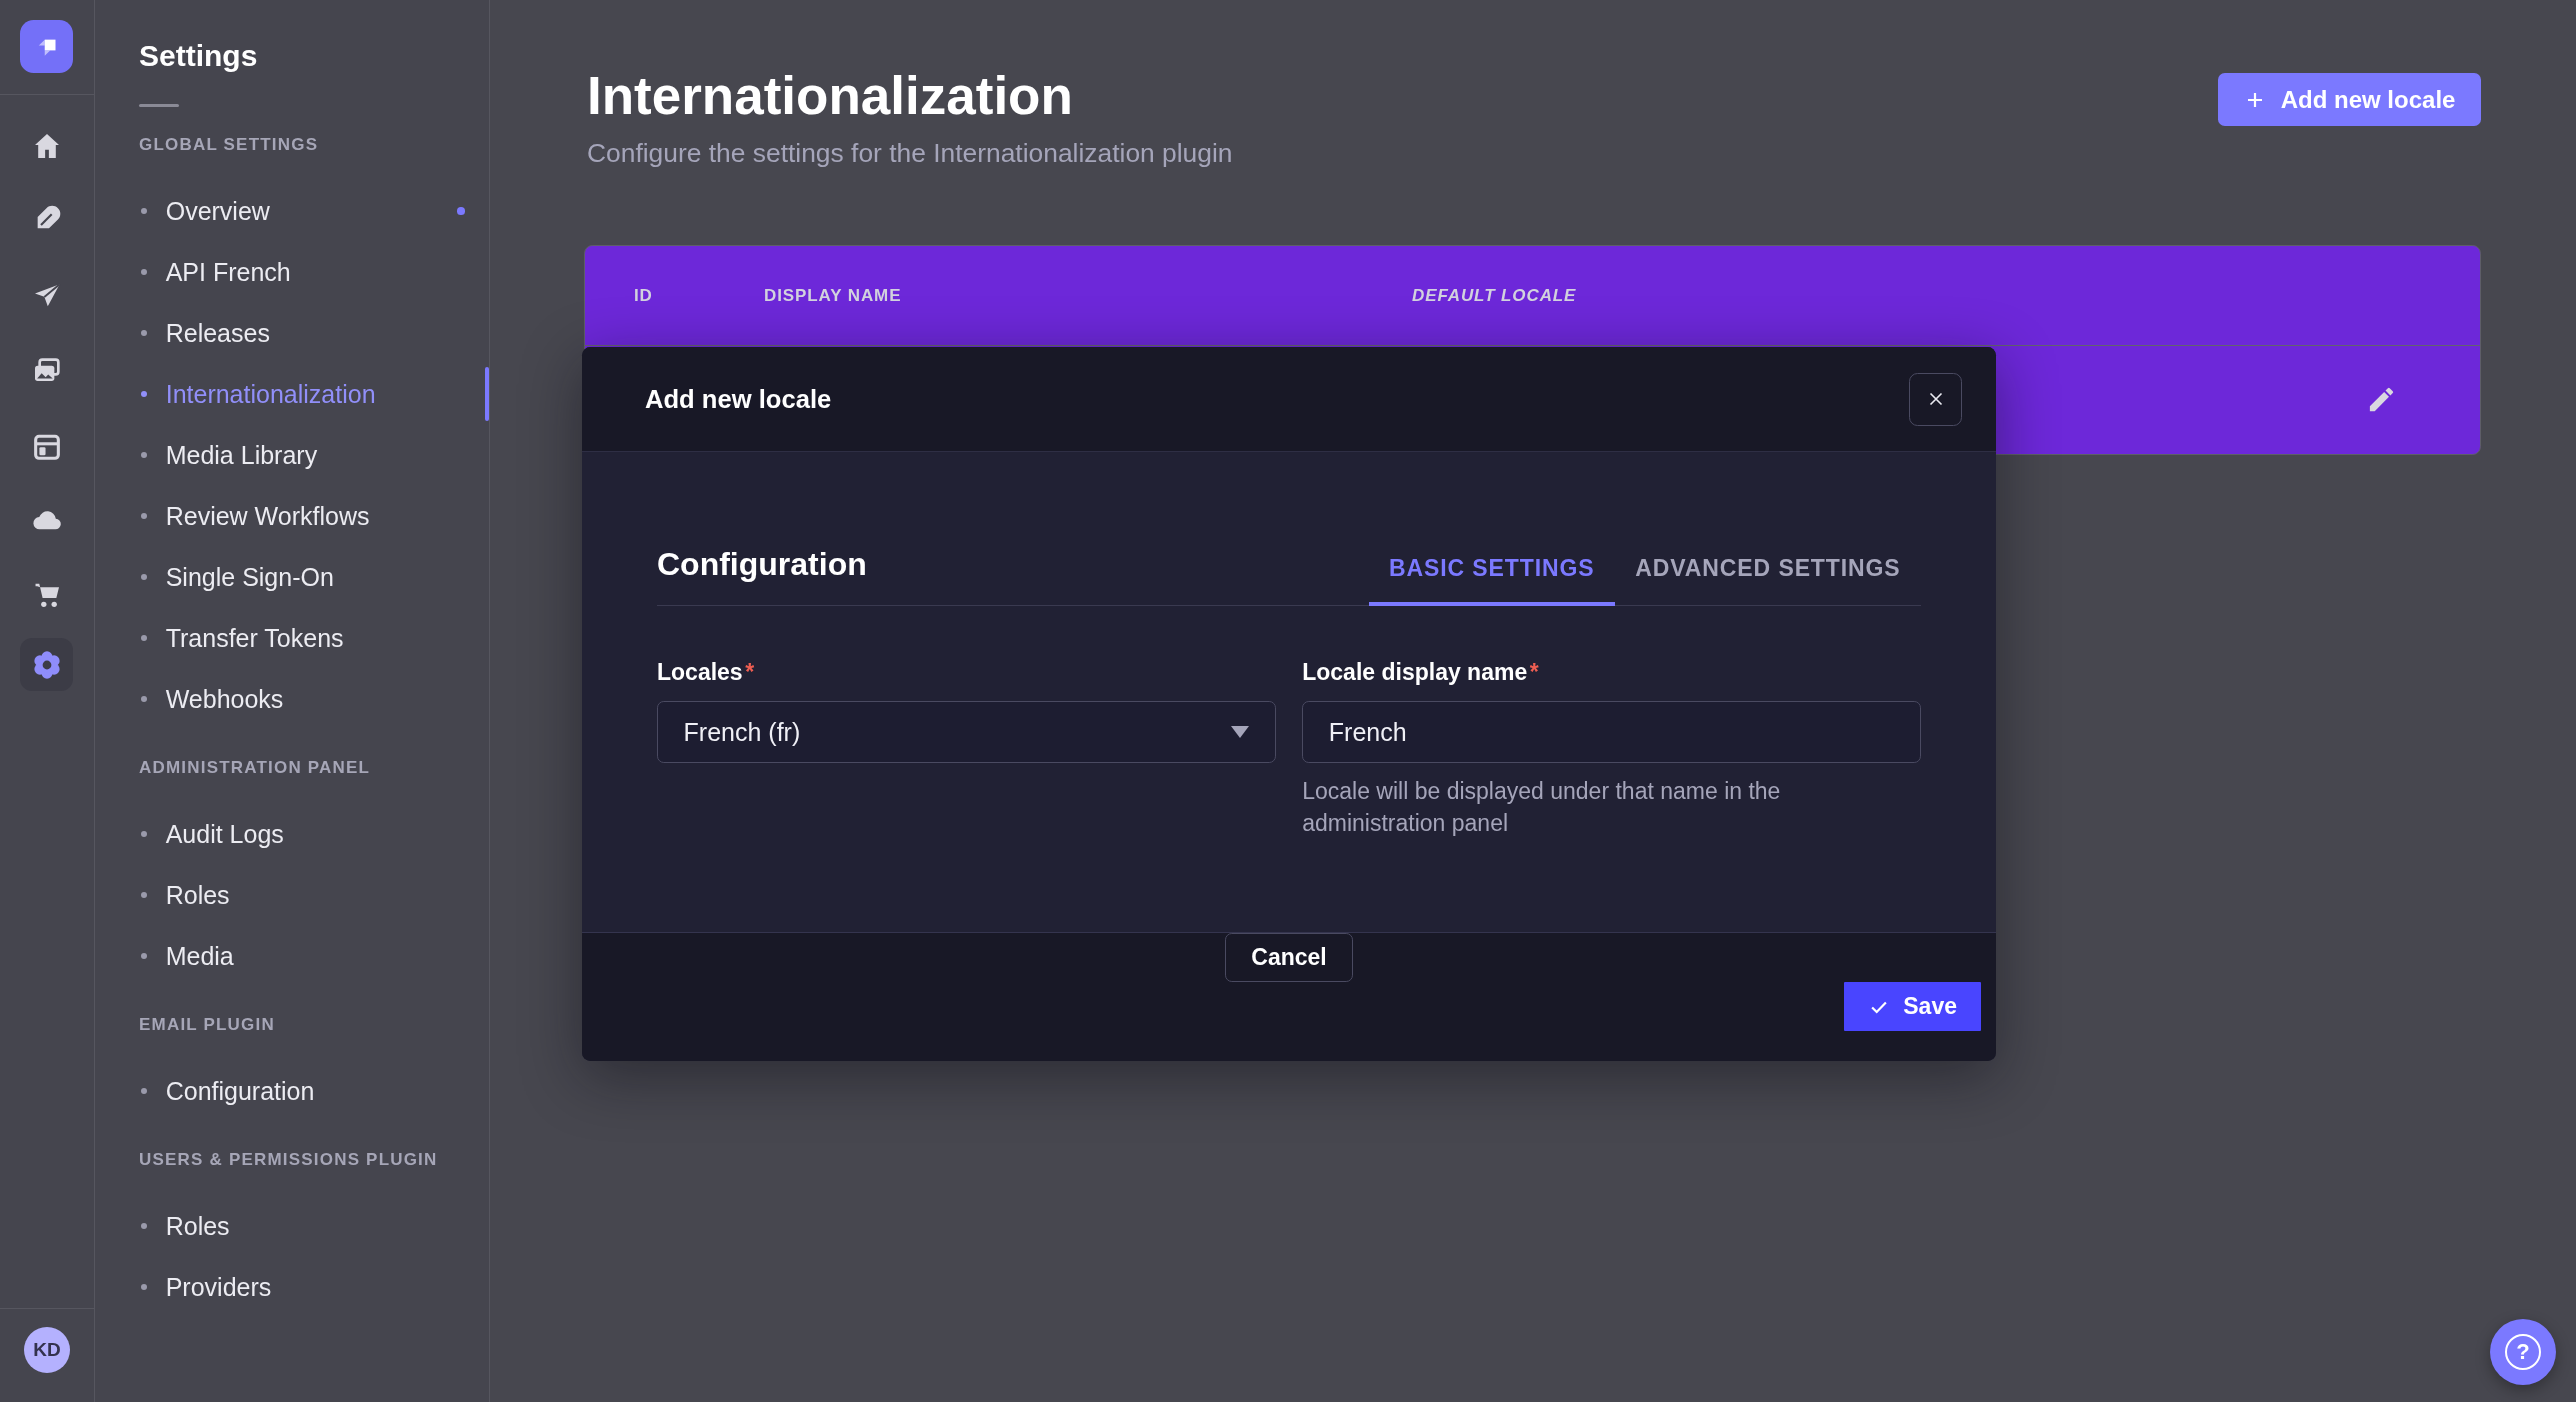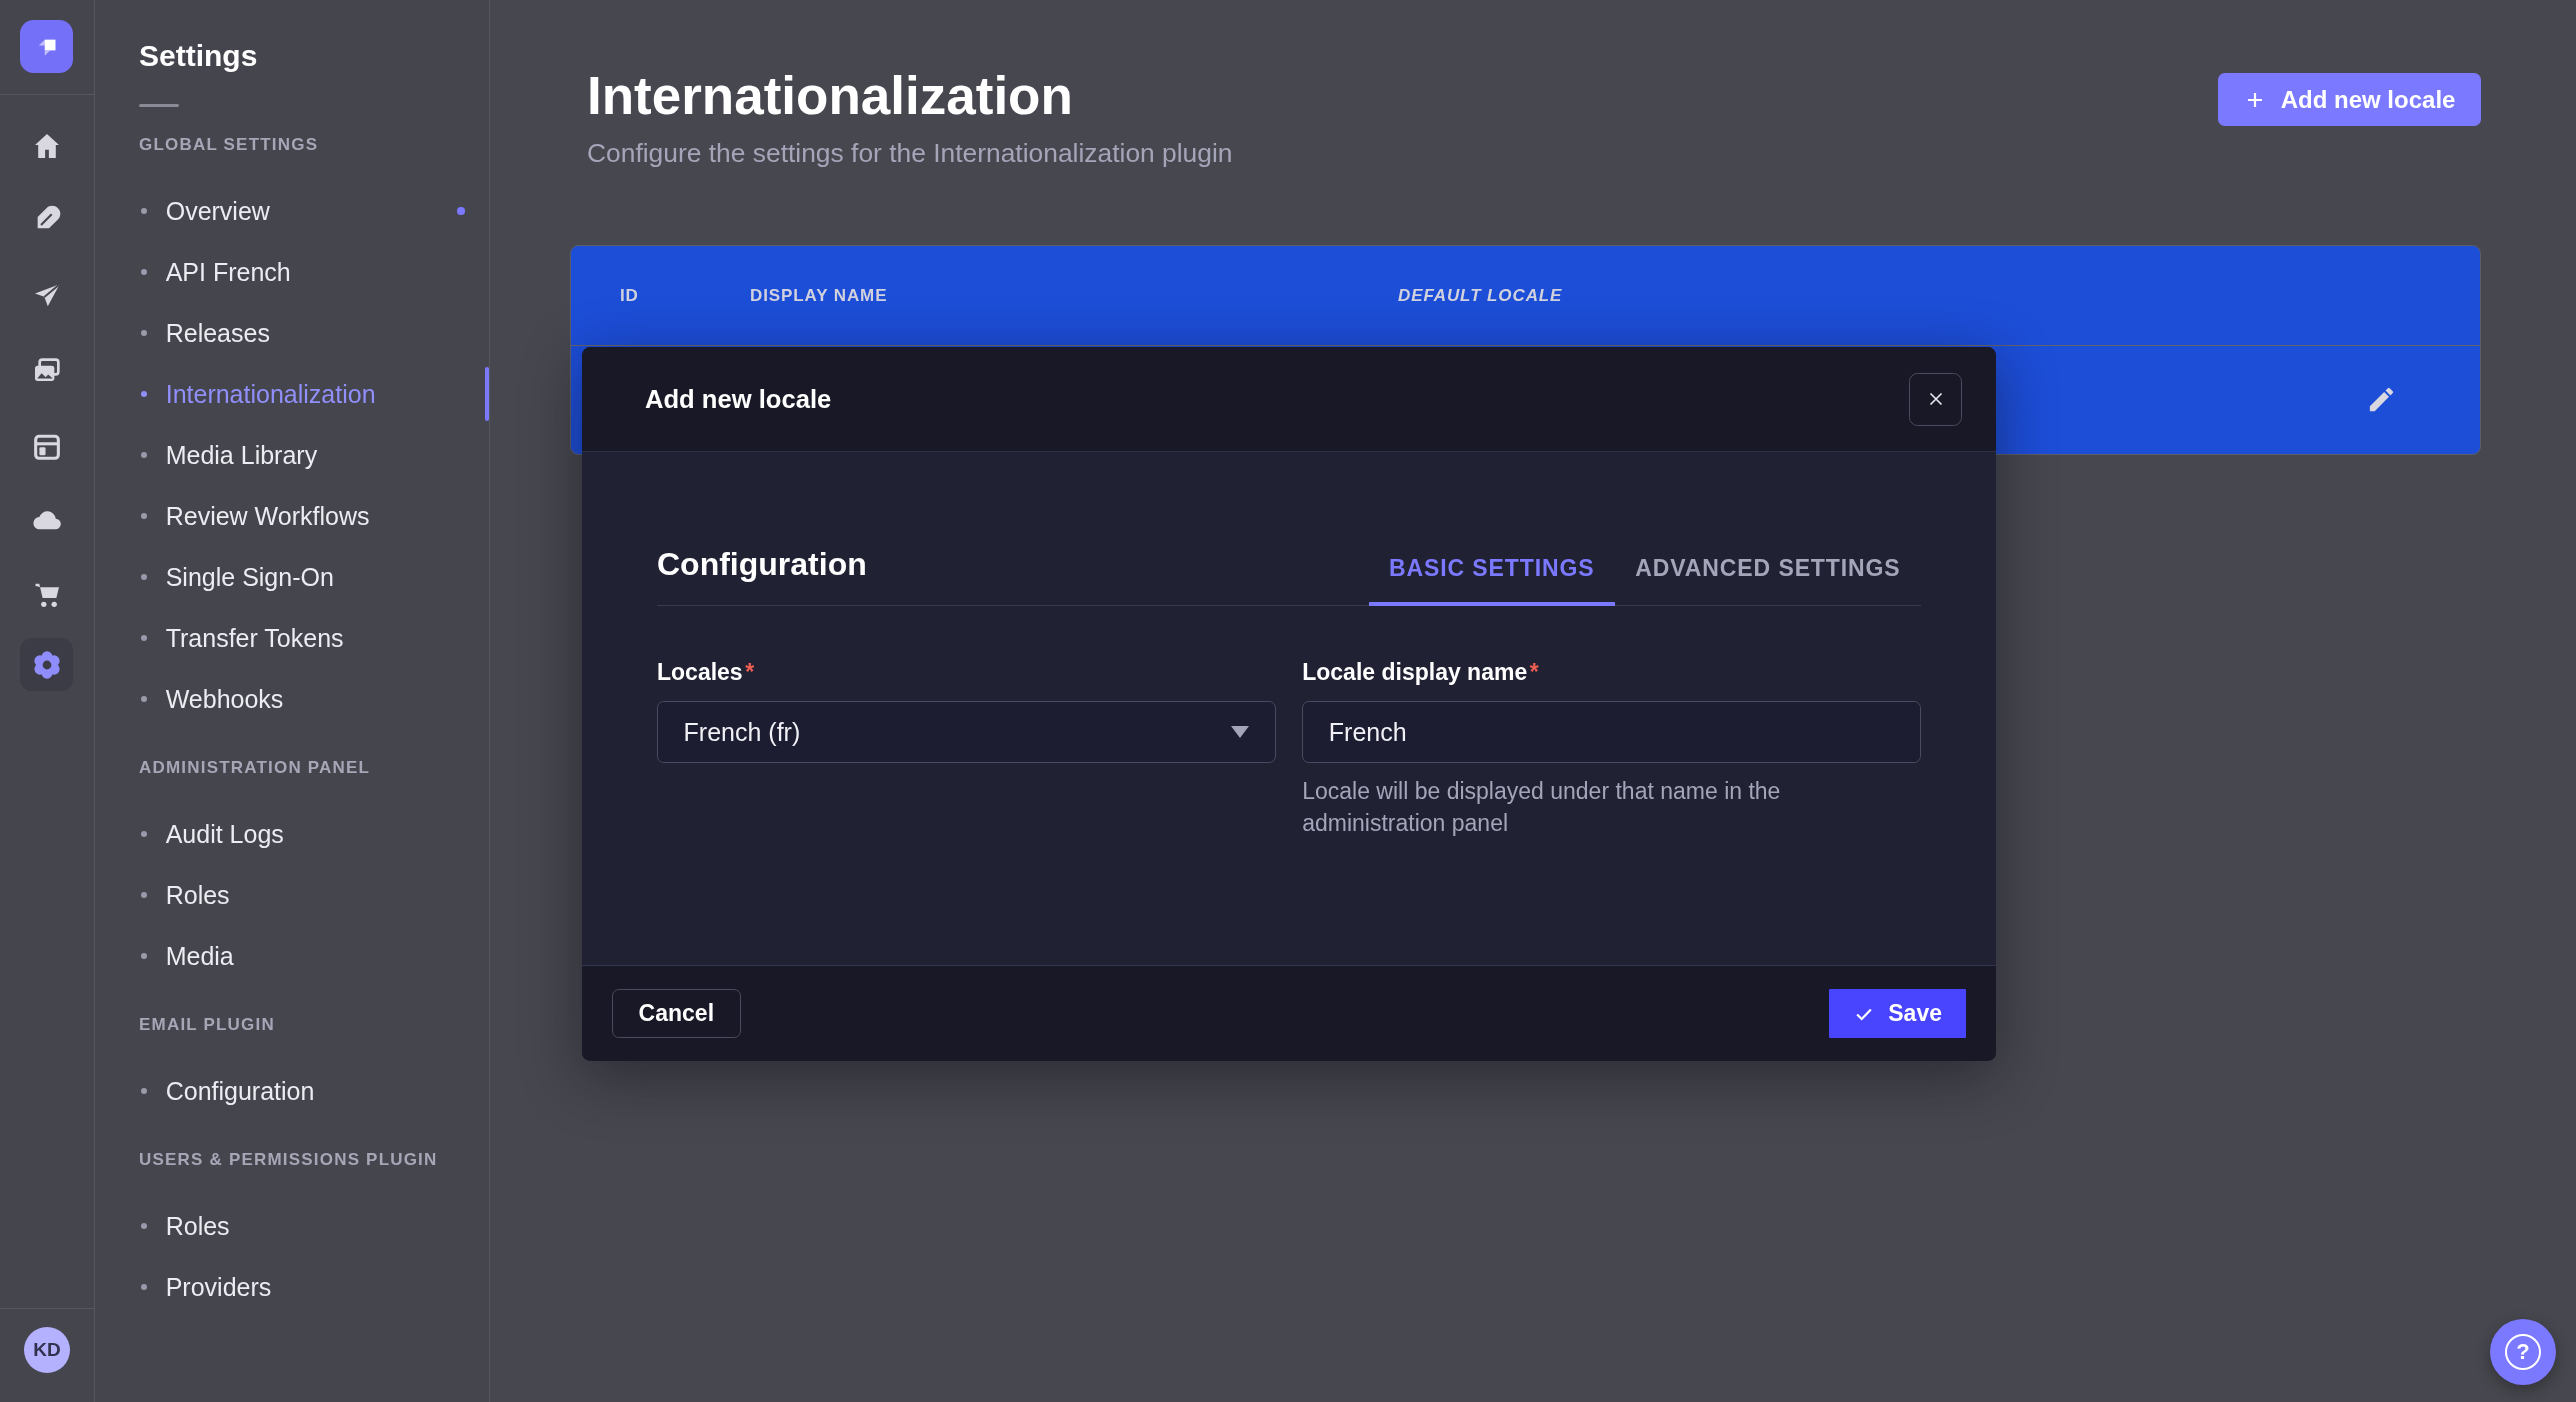--- a/index.html
+++ b/index.html
@@ -78,22 +78,22 @@
   .page-subtitle { margin-top:8.5px; font-size:26.4px; line-height:32px; color:#A5A5BA; }
   .add-btn {
     position:absolute; top:73px; right:95px; height:53px;
     display:flex; align-items:center; gap:13.6px; padding:0 25.6px;
     background:#7B79FF; border:none; border-radius:6.8px;
     color:#fff; font-size:24px; font-weight:700; font-family:inherit; cursor:pointer;
   }
   .add-btn svg { width:24px; height:24px; }
 
   .table-panel {
-    position:absolute; left:78px; right:95px; top:245px; height:210px;
-    background:#1d4ed8; border:0.9px solid #5E5E68; border-radius:8.5px;
+    position:absolute; left:92px; right:95px; top:245px; height:210px;
+    background:#6d28d9; border:0.9px solid #5E5E68; border-radius:8.5px;
   }
   .table-head {
     height:100px; display:flex; align-items:center;
     border-bottom:0.9px solid #63636D;
     font-size:17px; font-weight:700; letter-spacing:0.9px; color:#D2D2DE;
   }
   .col-id { margin-left:49px; width:130px; }
   .col-name { width:648px; }
   .col-locale { flex:1;font-style:italic; }
   .table-row {
@@ -148,24 +148,24 @@
   }
   .text-input { font-family:inherit; cursor:text; outline:none; }
   .caret {
     margin-left:auto; width:0; height:0;
     border-left:9.4px solid transparent; border-right:9.4px solid transparent;
     border-top:12px solid #A5A5BA;
   }
   .hint { margin-top:12px; font-size:23px; line-height:32px; color:#A5A5BA; max-width:630px; }
 
   .modal-footer {
-    position:absolute; left:0; right:0; bottom:0; height:96px;
+    position:absolute; left:0; right:0; bottom:0; height:129px;
     background:#181826; border-top:0.9px solid #34344E;
     border-radius:0 0 8.5px 8.5px;
-    display:flex; align-items:center; padding:0 30px;
+    display:flex; align-items:center; padding:0 15px;flex-direction:column;
   }
   .cancel-btn {
     height:49px; padding:0 25.6px; background:#181826;
     border:0.9px solid #4A4A61; border-radius:6.8px;
     color:#FFFFFF; font-size:23px; font-weight:700; font-family:inherit; cursor:pointer;
   }
   .save-btn {
     margin-left:auto; height:49px; padding:0 24px;
     background:#4945FF; border:none; border-radius:1px;
     display:flex; align-items:center; gap:12.8px;

